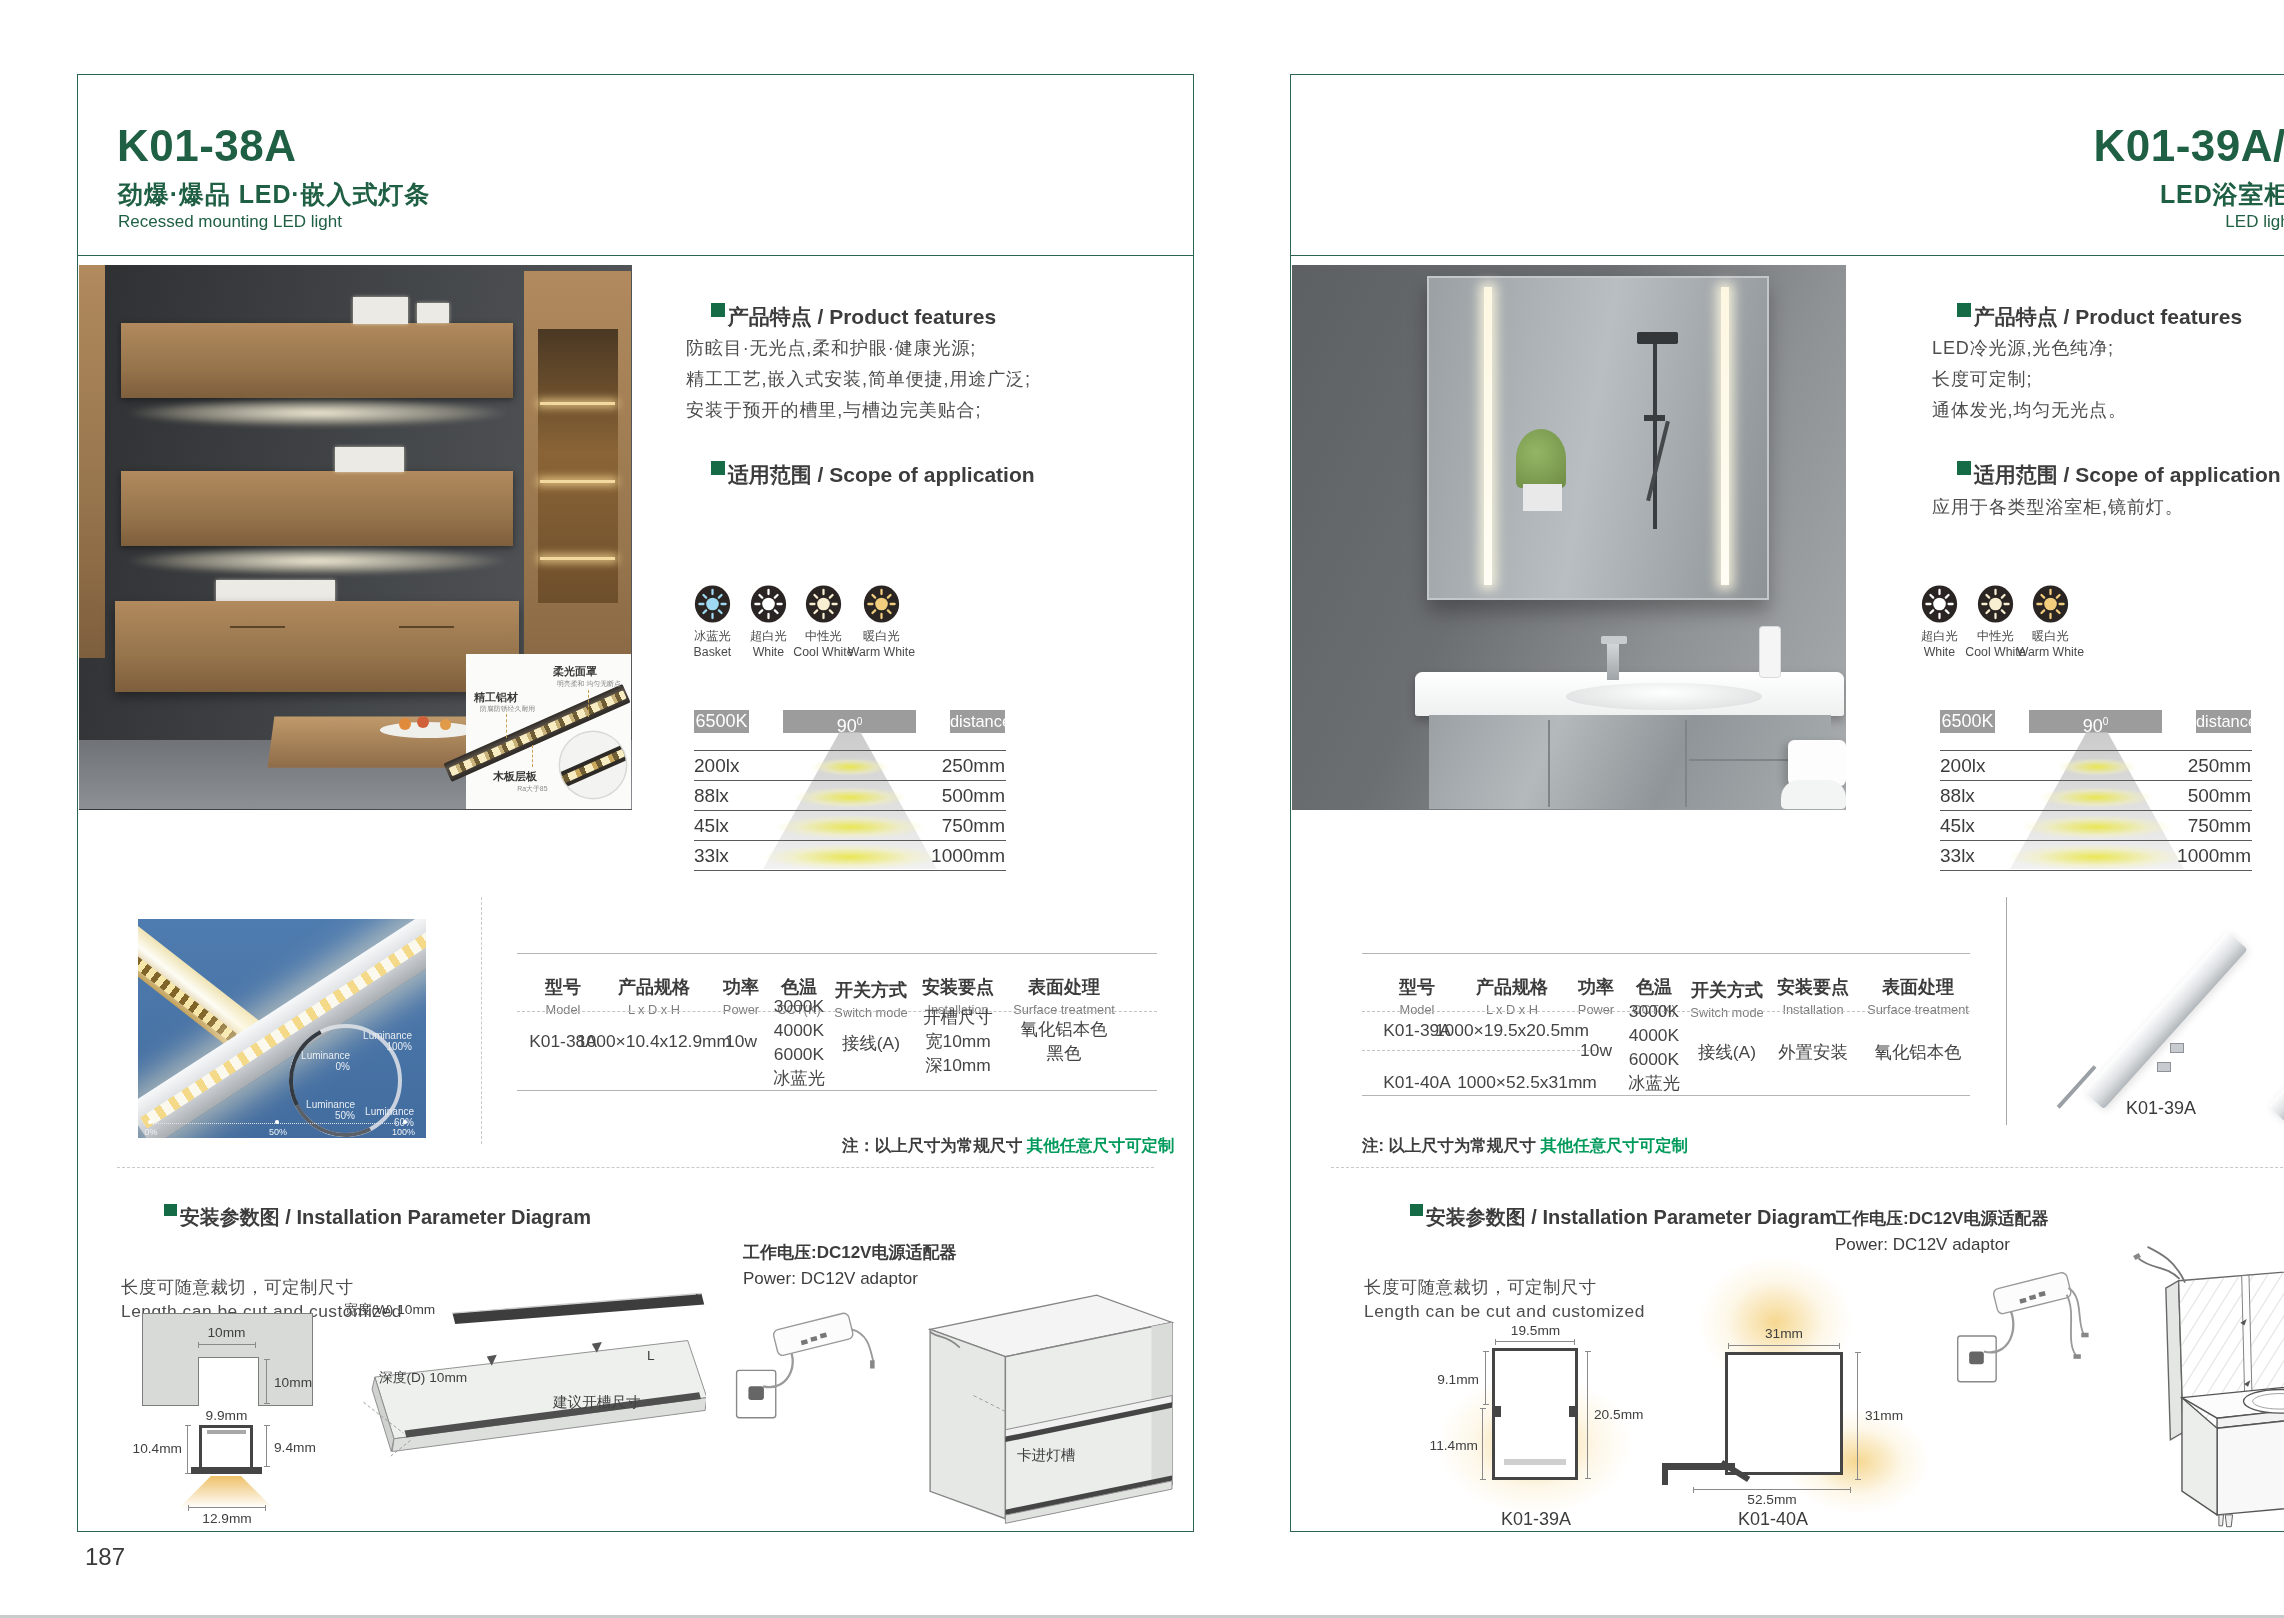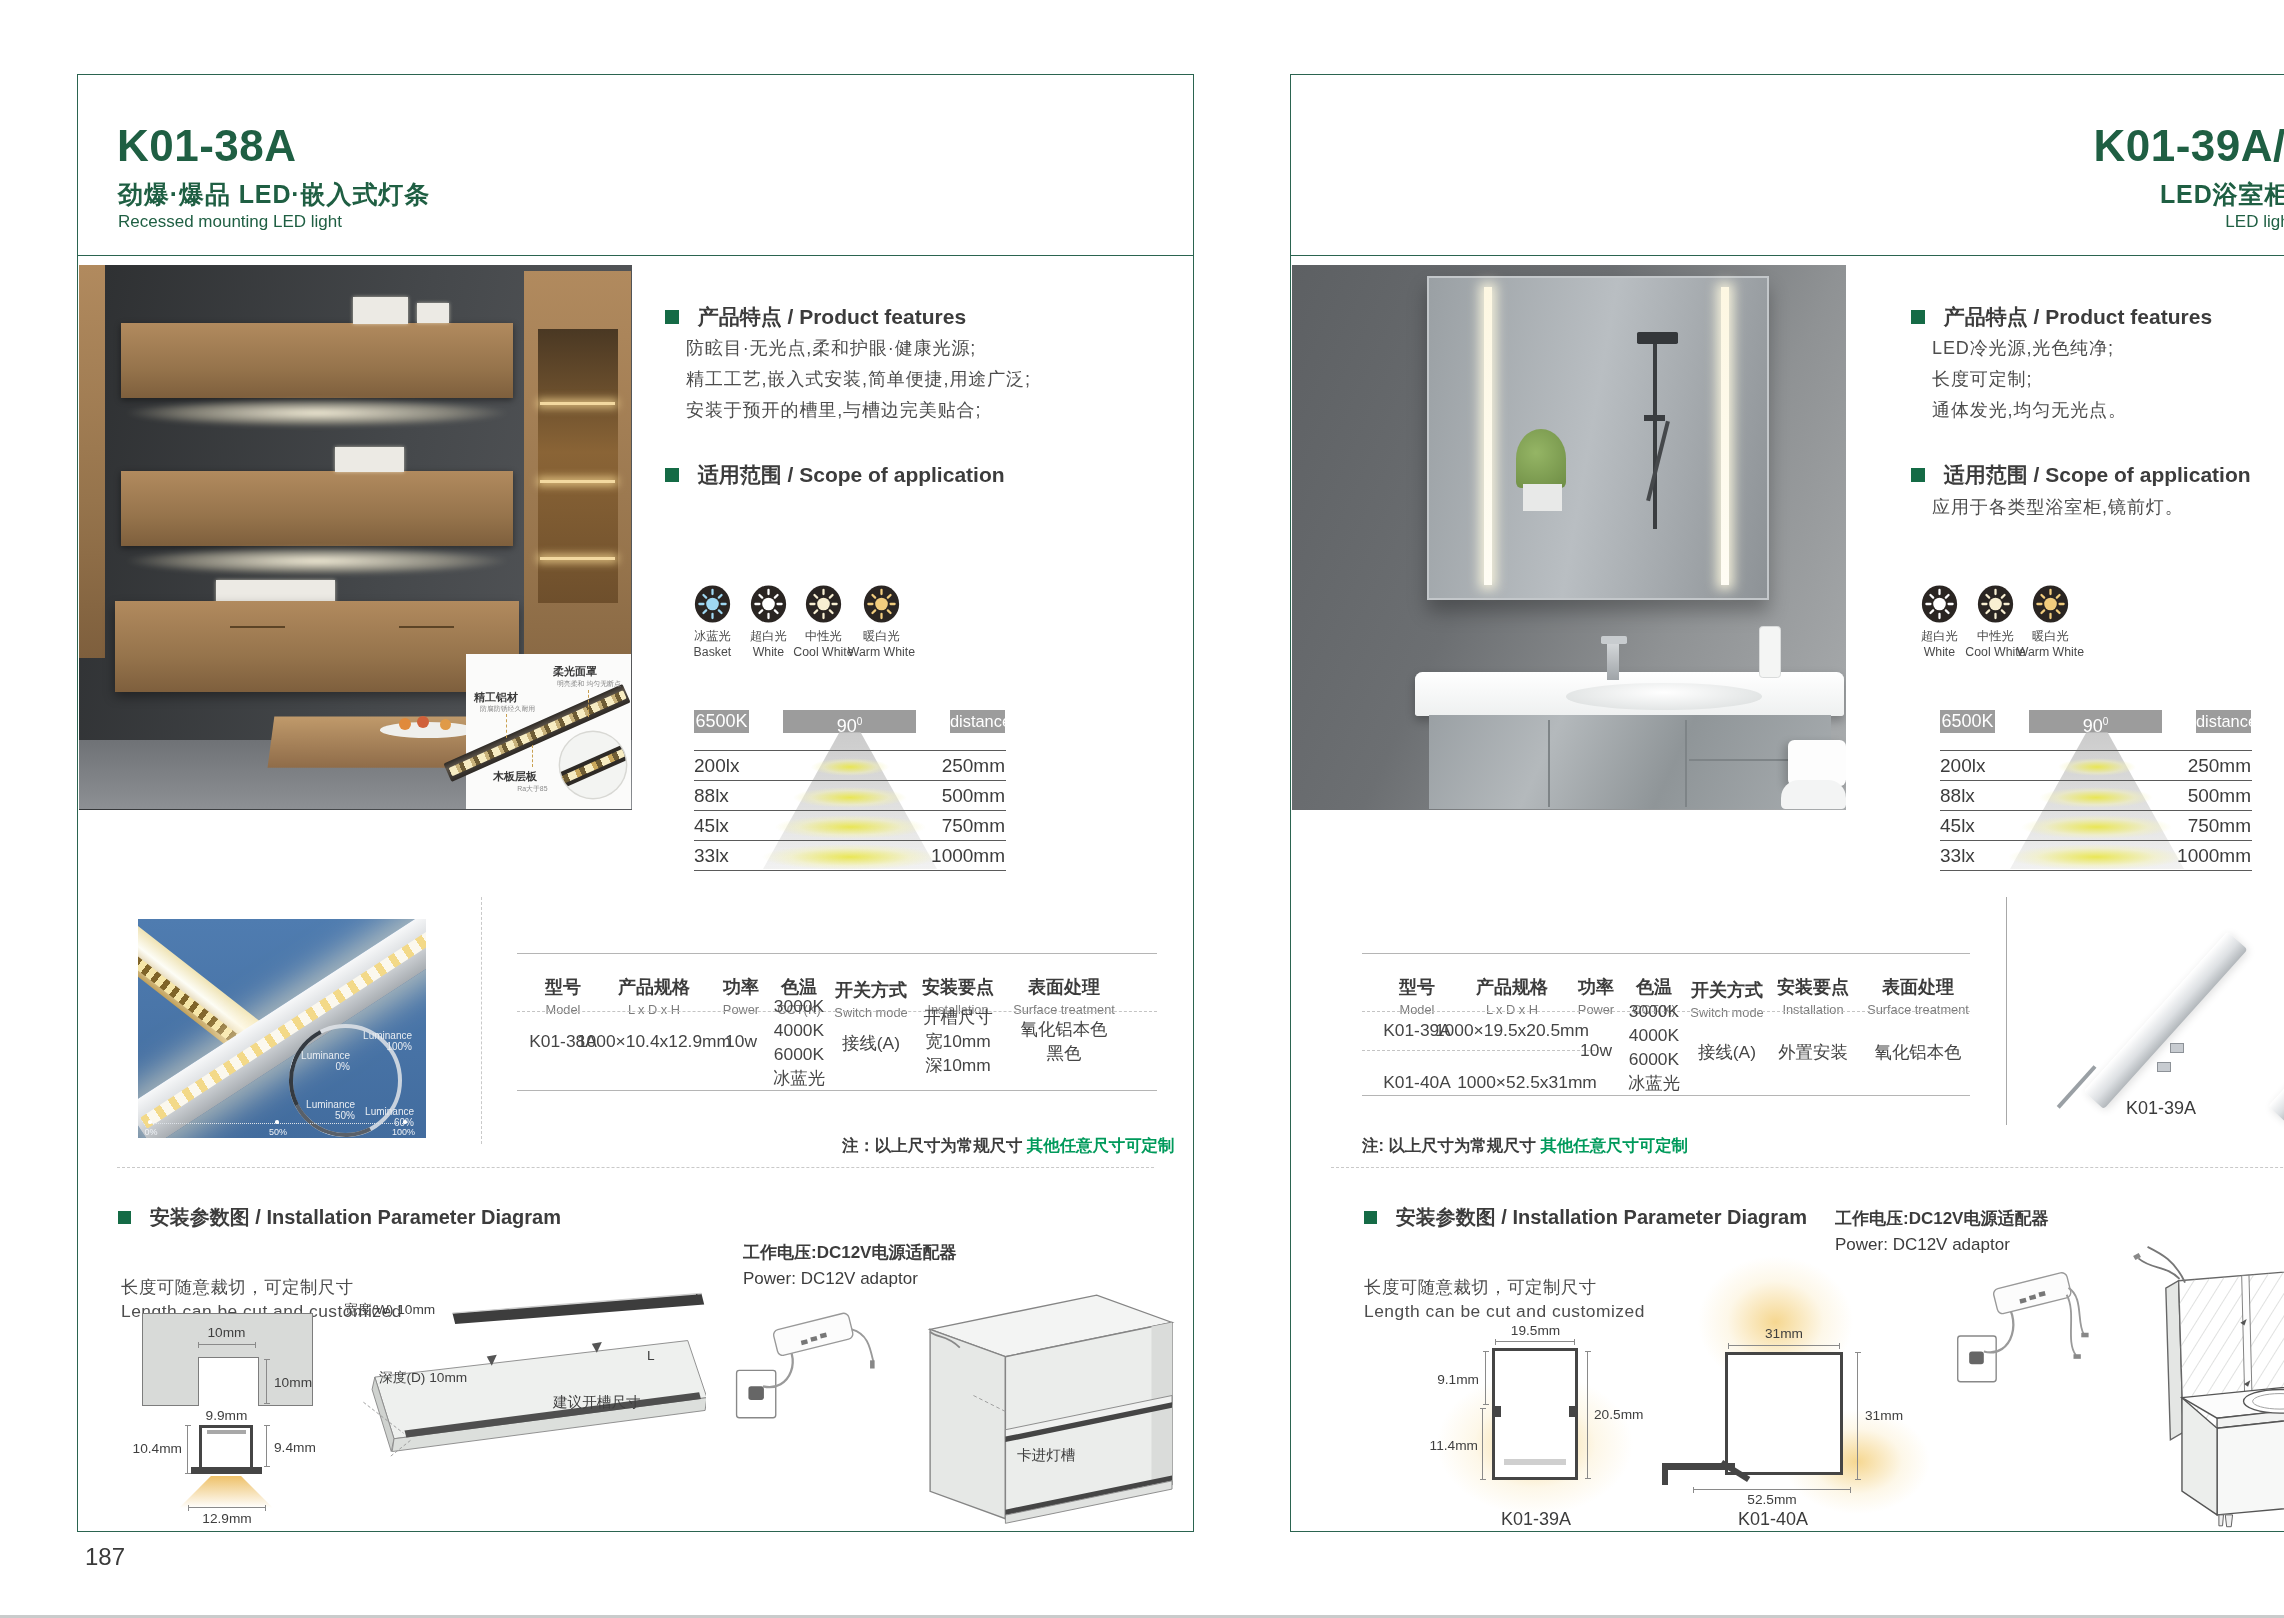--- a/index.html
+++ b/index.html
@@ -4,21 +4,21 @@
 <style>
   html,body{margin:0;padding:0;background:#fff;}
   #canvas{position:relative;width:2482px;height:1618px;background:#ffffff;overflow:hidden;
           font-family:"Liberation Sans","DejaVu Sans",sans-serif;color:#3c3c3c;}
   .abs{position:absolute;}
   .page{position:absolute;top:74px;width:1115px;height:1456px;background:#fff;border:0.9px solid #2b6450;}
   .hdr-title{position:absolute;font-size:44px;font-weight:bold;color:#1f5f43;letter-spacing:0.5px;}
   .hdr-cn{position:absolute;font-size:25px;font-weight:bold;color:#1f5f43;letter-spacing:0.9px;}
   .hdr-en{position:absolute;font-size:17px;color:#1f5f43;}
   .hdr-rule{position:absolute;left:0;width:100%;height:0;border-top:1.4px solid #2b6450;}
-  .sec-head{position:absolute;display:flex;align-items:center;gap:19px;}
+  .sec-head{position:absolute;display:flex;gap:3px;margin-left:46px;}
   .sec-sq{width:13.7px;height:13.7px;background:#156b46;flex:0 0 auto;}
   .sec-txt{font-size:21px;font-weight:bold;color:#3c3c3c;white-space:nowrap;}
   .feat{position:absolute;font-size:18px;color:#4d4d4d;letter-spacing:0.9px;white-space:nowrap;}
   .scope-tx{position:absolute;font-size:18px;color:#4d4d4d;letter-spacing:0.9px;line-height:28px;}
   .icon{position:absolute;width:37px;}
   .ilab{position:absolute;left:-20.6px;top:43px;width:78px;text-align:center;font-size:12.3px;color:#4a4a4a;line-height:16.4px;}
   .gbar{position:absolute;height:23px;background:#9c9c9c;color:#fff;font-size:18px;text-align:center;line-height:23px;}
   .gbar sup{font-size:10px;}
   .rline{position:absolute;height:0;border-top:0.9px solid #5a5a5a;}
   .lux{position:absolute;font-size:19px;color:#3c3c3c;}

